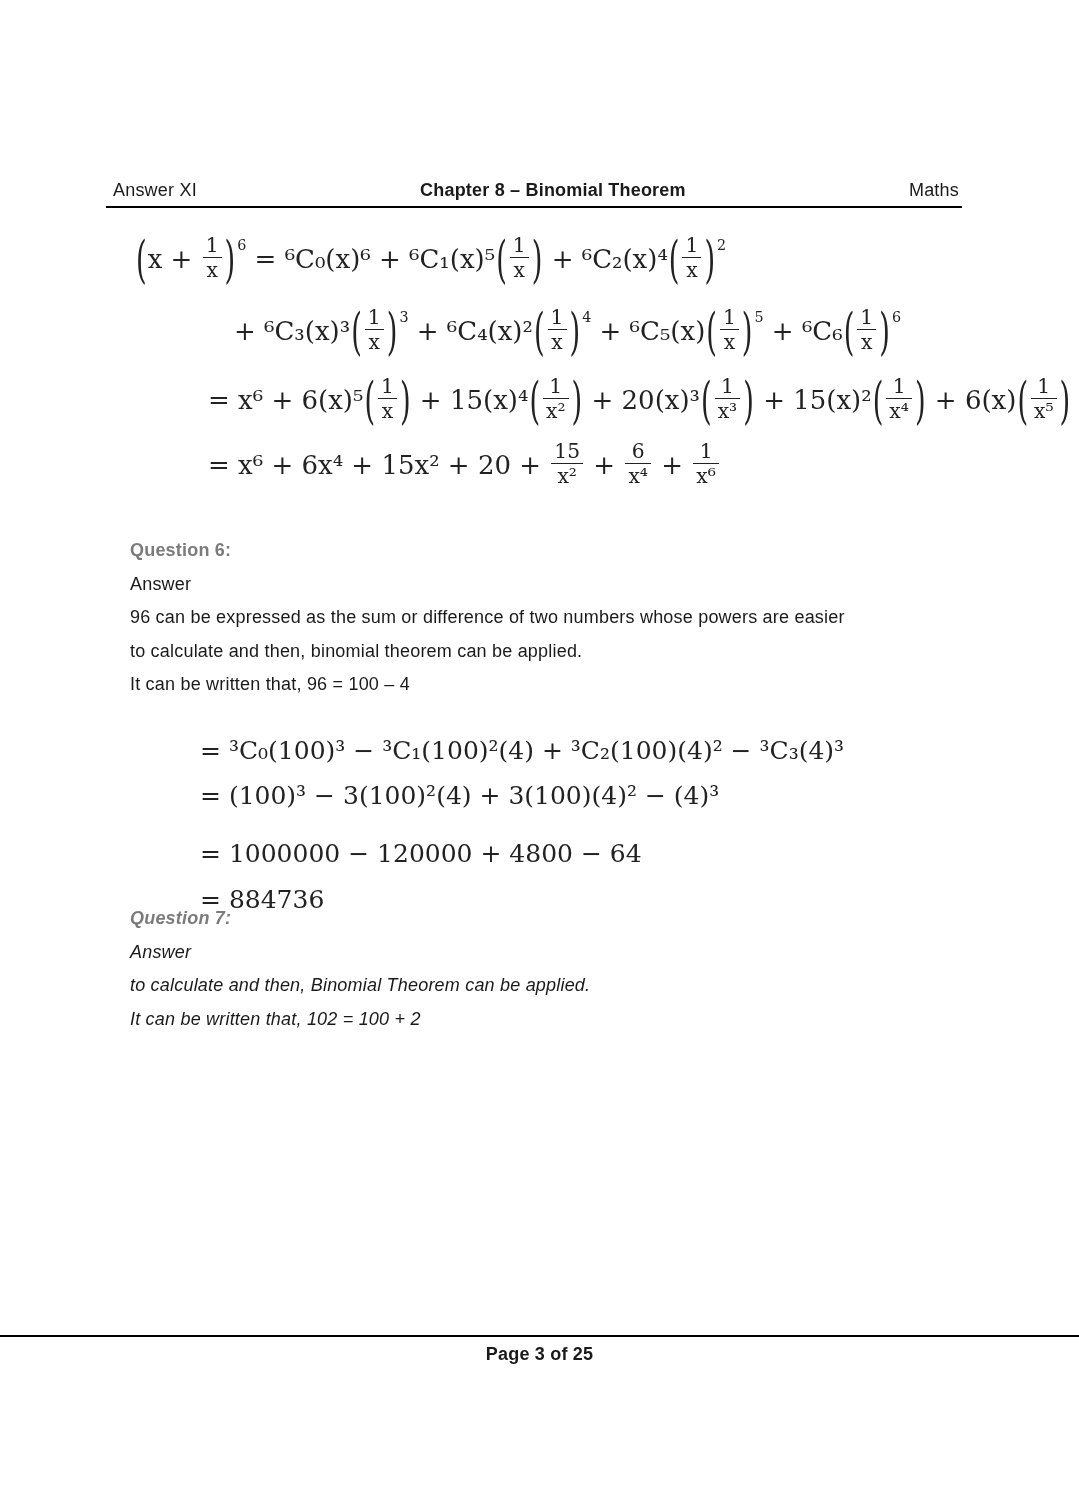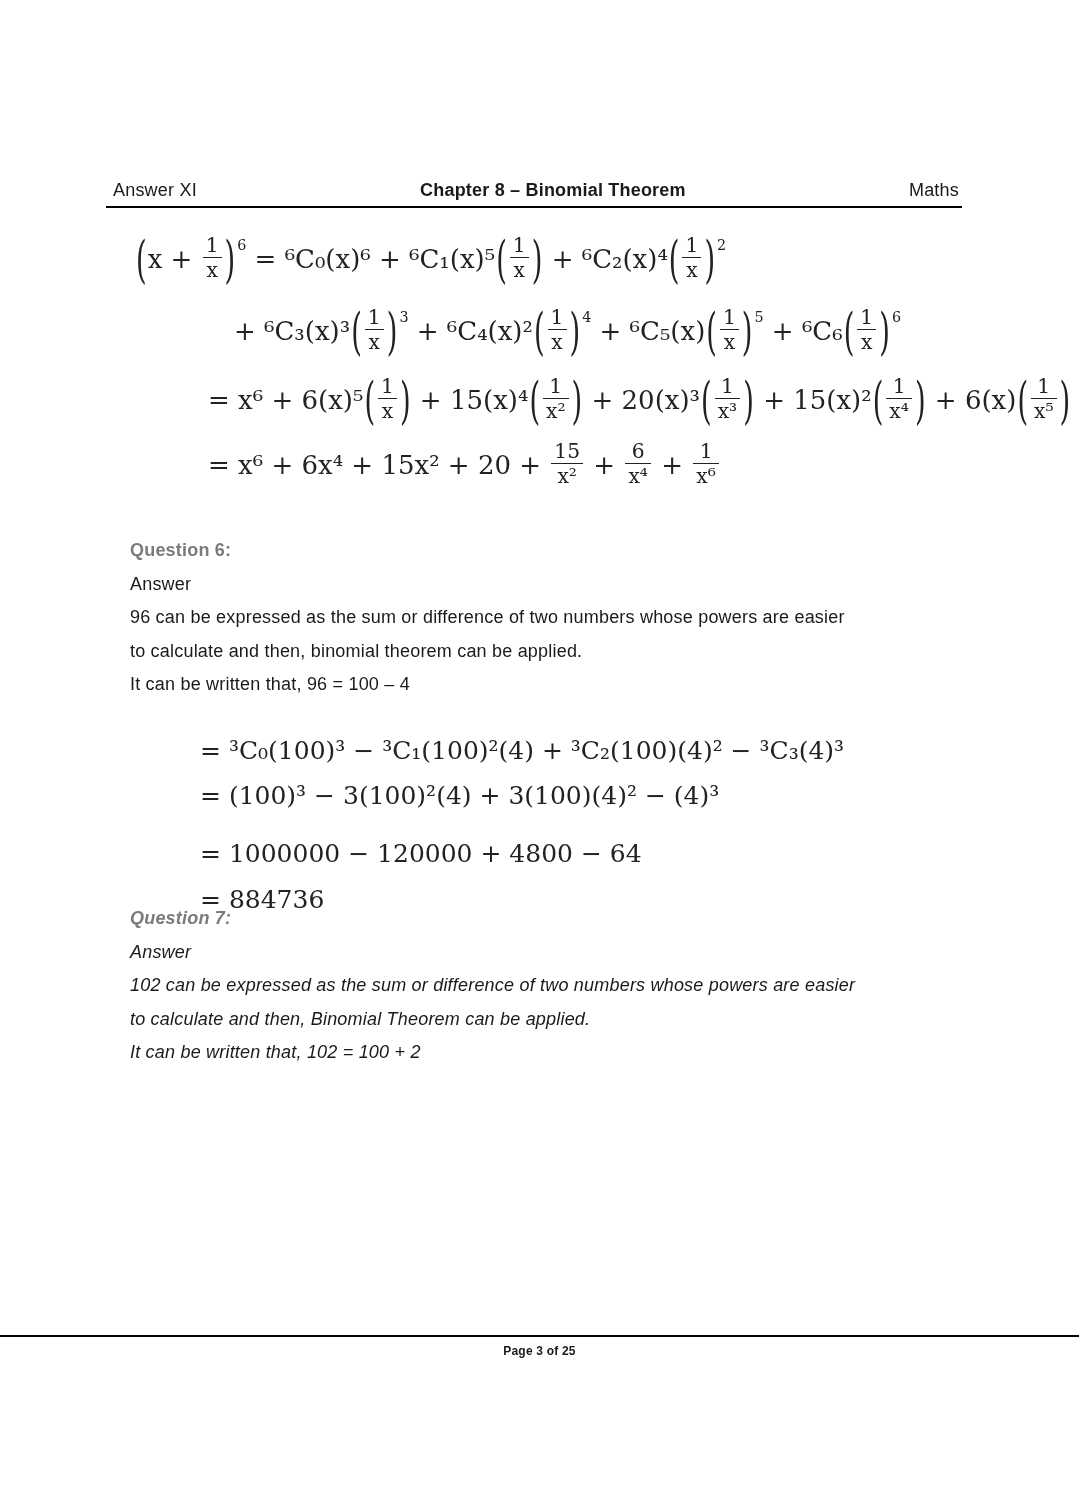--- a/index.html
+++ b/index.html
@@ -37,21 +37,21 @@
   
   .tstack{position:absolute;left:130px;right:100px;font-size:18px;
           line-height:33.5px;letter-spacing:.2px;}
   #q6text{top:534px;}
   #q7text{top:902px;font-style:italic;}
   .qtitle{font-weight:bold;color:var(--question_title,#7b7b7b);}
   .psup{font-size:.62em;}
   
   .frule{position:absolute;top:1335px;left:0;right:0;height:2px;background:#000;}
   .pagenum{position:absolute;top:1344px;left:0;right:0;text-align:center;
-           font-weight:bold;font-size:12px;letter-spacing:.2px;}
+           font-weight:bold;font-size:18px;letter-spacing:.2px;}
 </style>
 </head>
 <body>
 
 <div class="page">
 
   <div class="hdr">
     <span>Answer XI</span>
     <span class="chapter">Chapter 8 – Binomial Theorem</span>
     <span>Maths</span>
@@ -76,21 +76,20 @@
   <div class="mblock" id="q6math">
     <div class="mline q6-l2">= ³C₀(100)³ − ³C₁(100)²(4) + ³C₂(100)(4)² − ³C₃(4)³</div>
     <div class="mline q6-l3">= (100)³ − 3(100)²(4) + 3(100)(4)² − (4)³</div>
     <div class="mline q6-l4">= 1000000 − 120000 + 4800 − 64</div>
     <div class="mline q6-l5">= 884736</div>
   </div>
 
   <div class="tstack" id="q7text">
     <div class="qtitle">Question 7:</div>
     <div>Answer</div>
-    <div>102 can be expressed as the sum or difference of two numbers whose powers are easier</div>
     <div>to calculate and then, Binomial Theorem can be applied.</div>
     <div>It can be written that, 102 = 100 + 2</div>
   </div>
 
   <div class="frule"></div>
   <div class="pagenum">Page 3 of 25</div>
 
 </div>
 
 </body></html>

